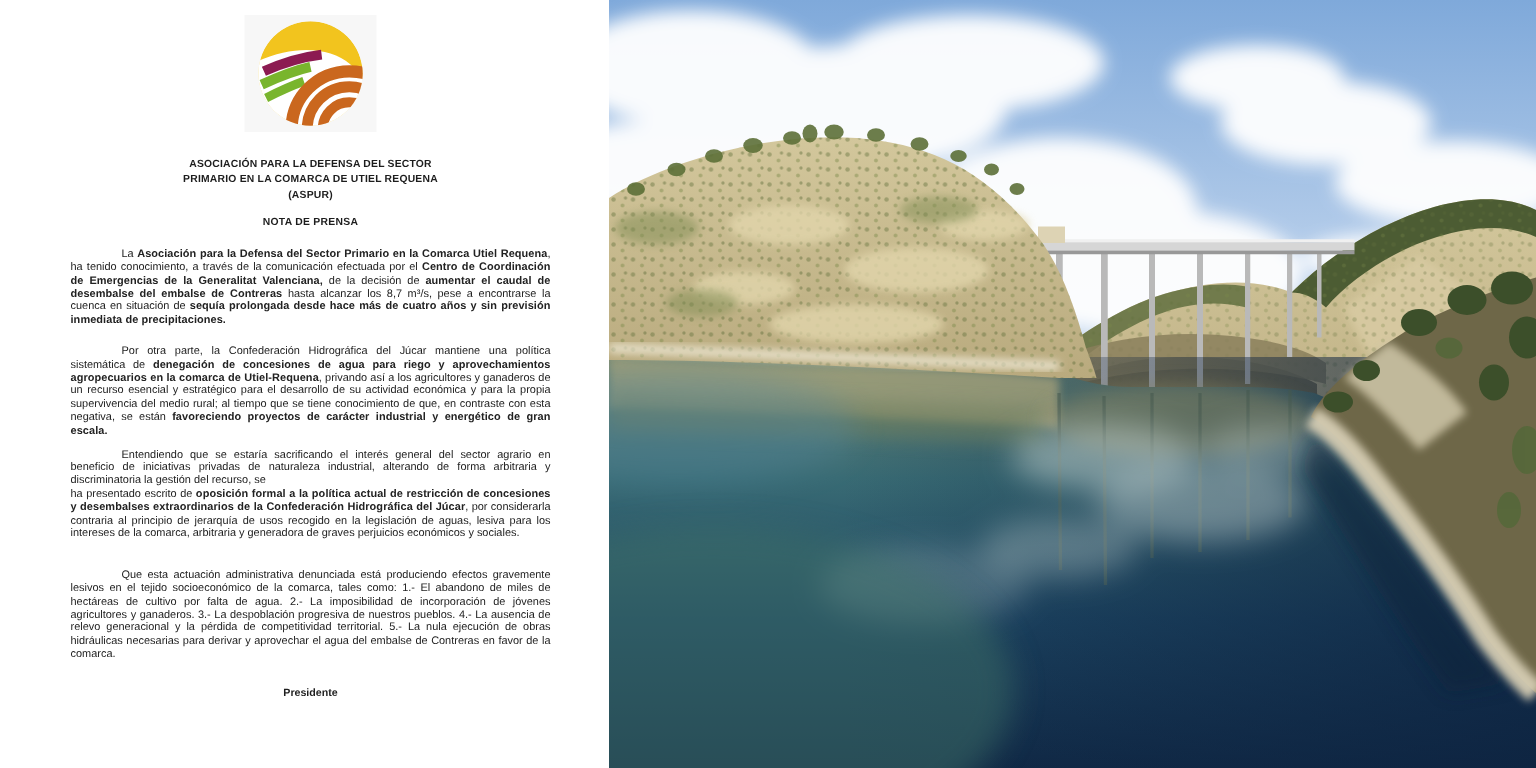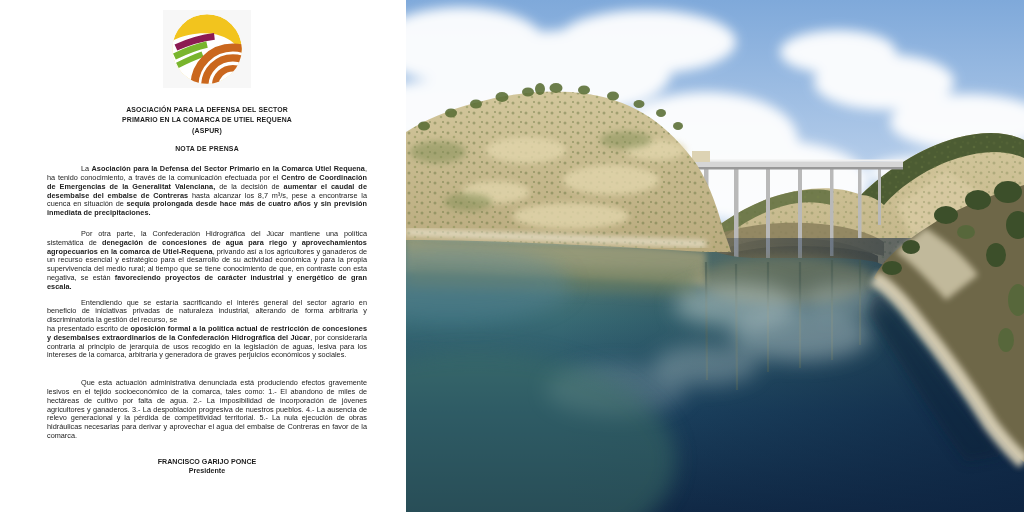--- a/index.html
+++ b/index.html
@@ -65,21 +65,20 @@
 
       <div class="doc-type">NOTA DE PRENSA</div>
 
       <div class="para p1"><span>La </span><b>Asociación para la Defensa del Sector Primario en la Comarca Utiel Requena</b><span>, ha tenido conocimiento, a través de la comunicación efectuada por el </span><b>Centro de Coordinación de Emergencias de la Generalitat Valenciana,</b><span> de la decisión de </span><b>aumentar el caudal de desembalse del embalse de Contreras</b><span> hasta alcanzar los 8,7 m³/s, pese a encontrarse la cuenca en situación de </span><b>sequía prolongada desde hace más de cuatro años y sin previsión inmediata de precipitaciones.</b></div>
       <div class="para p2"><span>Por otra parte, la Confederación Hidrográfica del Júcar mantiene una política sistemática de </span><b>denegación de concesiones de agua para riego y aprovechamientos agropecuarios en la comarca de Utiel-Requena</b><span>, privando así a los agricultores y ganaderos de un recurso esencial y estratégico para el desarrollo de su actividad económica y para la propia supervivencia del medio rural; al tiempo que se tiene conocimiento de que, en contraste con esta negativa, se están </span><b>favoreciendo proyectos de carácter industrial y energético de gran escala.</b></div>
       <div class="para p3"><span>Entendiendo que se estaría sacrificando el interés general del sector agrario en beneficio de iniciativas privadas de naturaleza industrial, alterando de forma arbitraria y discriminatoria la gestión del recurso, se</span><br><span>ha presentado escrito de </span><b>oposición formal a la política actual de restricción de concesiones y desembalses extraordinarios de la Confederación Hidrográfica del Júcar</b><span>, por considerarla contraria al principio de jerarquía de usos recogido en la legislación de aguas, lesiva para los intereses de la comarca, arbitraria y generadora de graves perjuicios económicos y sociales.</span></div>
       <div class="para p4"><span>Que esta actuación administrativa denunciada está produciendo efectos gravemente lesivos en el tejido socioeconómico de la comarca, tales como: 1.- El abandono de miles de hectáreas de cultivo por falta de agua. 2.- La imposibilidad de incorporación de jóvenes agricultores y ganaderos. 3.- La despoblación progresiva de nuestros pueblos. 4.- La ausencia de relevo generacional y la pérdida de competitividad territorial. 5.- La nula ejecución de obras hidráulicas necesarias para derivar y aprovechar el agua del embalse de Contreras en favor de la comarca.</span></div>
 
 
       <div class="sig">
-        <div>FRANCISCO GARIJO PONCE</div>
         <div>Presidente</div>
       </div>
 
     </div>
   </div>
 
   <div class="photo">
     <svg width="618" height="512" viewBox="0 0 618 512" preserveAspectRatio="none">
       <defs>
         <linearGradient id="skyg" x1="0" y1="0" x2="0" y2="1">

